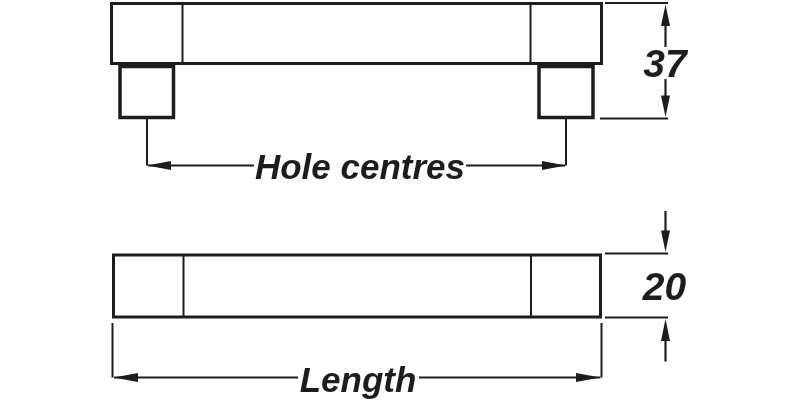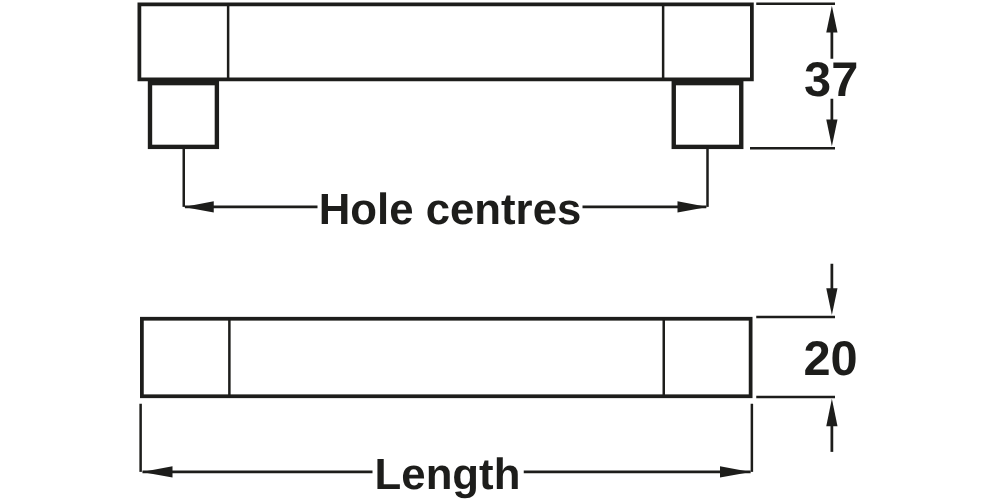--- a/index.html
+++ b/index.html
@@ -10,20 +10,21 @@
   html, body {
     background: var(--bg-color);
     font-family: "Liberation Sans", sans-serif;
   }
   .stage {
     position: relative;
     width: 800px;
     height: 400px;
     background: var(--bg-color);
     overflow: hidden;
+    font-style: italic;
   }
   svg { display: block; }
   .outline {
     fill: none;
     stroke: var(--line-color);
     stroke-width: 3;
   }
   .leg-outline {
     fill: none;
     stroke: var(--line-color);

